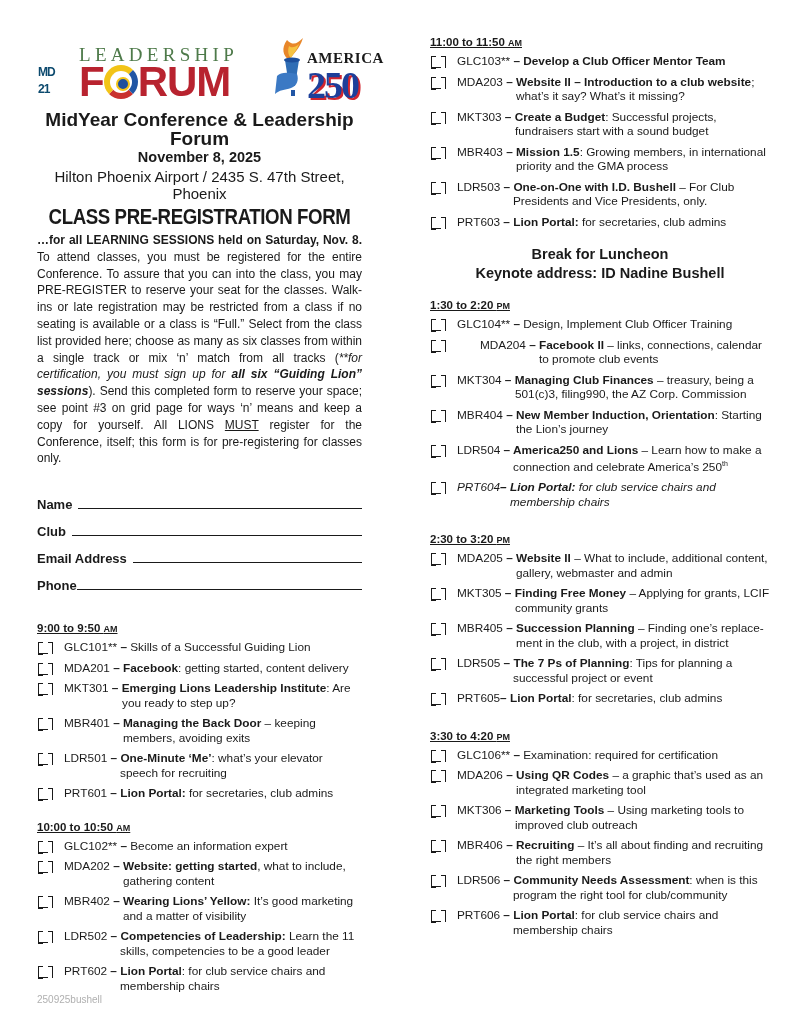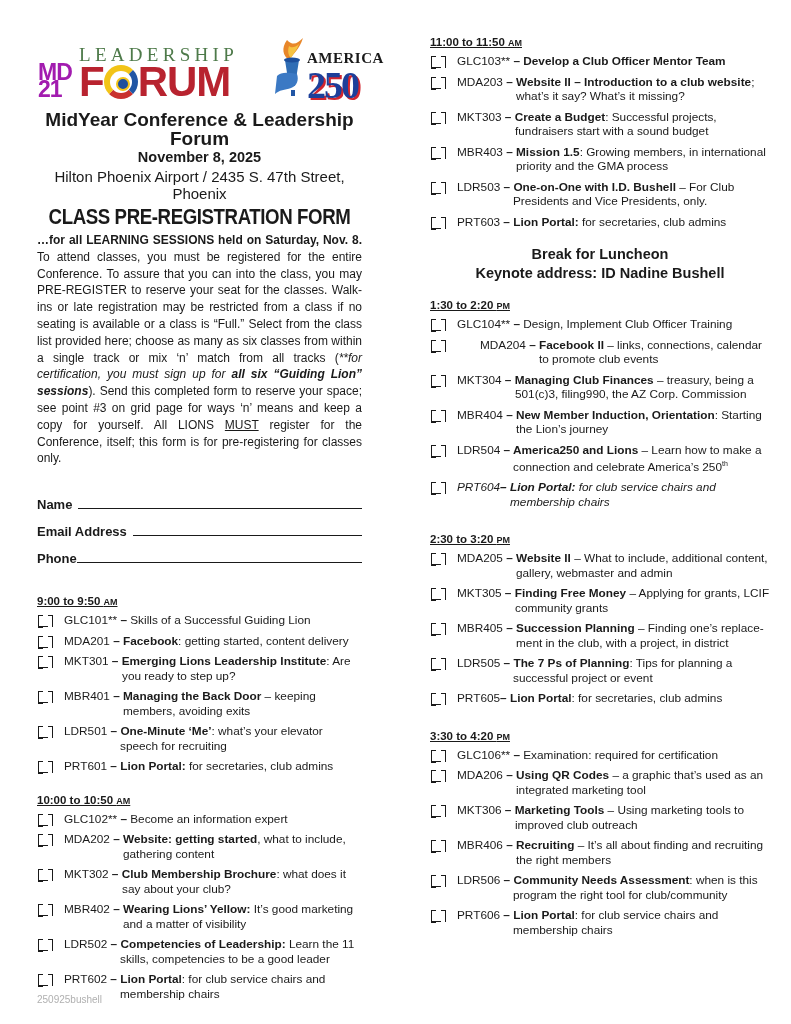--- a/index.html
+++ b/index.html
@@ -4,21 +4,21 @@
 <style>
   * { box-sizing: border-box; margin: 0; padding: 0; }
   html, body { width: 791px; height: 1024px; background: #ffffff; overflow: hidden; }
   body { font-family: "Liberation Sans", "DejaVu Sans", sans-serif; color: #1a1a1a; position: relative; }
 
   .col-left { position: absolute; left: 37px; top: 30px; width: 325px; }
   .col-right { position: absolute; left: 430px; top: 34px; width: 340px; }
 
   
   .logo { position: relative; height: 76px; width: 340px; margin-left: -2px; }
-  .logo .md21 { position: absolute; left: 3px; top: 34px; font-family: "Liberation Sans", sans-serif; font-weight: 900; color: #a21caf; font-size: 23px; line-height: 17px; letter-spacing: -1px; }
+  .logo .md21 { position: absolute; left: 3px; top: 34px; font-family: "Liberation Sans", sans-serif; font-weight: 900; color: #0c4a6e; font-size: 12px; line-height: 17px; letter-spacing: -1px; }
   .logo .leadership { position: absolute; left: 44px; top: 14px; font-family: "Liberation Serif", serif; color: #4e7a4a; font-size: 19px; letter-spacing: 4.3px; }
   .logo .forum { position: absolute; left: 44px; top: 31px; font-family: "Liberation Sans", sans-serif; font-weight: 900; color: #b8232f; font-size: 42px; line-height: 42px; letter-spacing: -1px; }
   .logo .forum .o-ring { display: inline-block; width: 34px; height: 34px; border-radius: 50%; border: 6px solid #f2c417; border-right-color: #2156a5; border-bottom-color: #c9312e; vertical-align: -3px; position: relative; background: #fff; }
   .logo .forum .o-ring::after { content: ""; position: absolute; left: 6px; top: 6px; width: 10px; height: 10px; border-radius: 50%; background: #1d4f9c; border: 2px solid #f2c417; }
   .logo .torch { position: absolute; left: 238px; top: 6px; width: 36px; height: 66px; }
   .logo .america { position: absolute; left: 272px; top: 20px; font-family: "Liberation Serif", serif; font-weight: bold; font-size: 15px; color: #1a1a1a; letter-spacing: 0.5px; }
   .logo .a250 { position: absolute; left: 272px; top: 36px; font-family: "Liberation Serif", serif; font-weight: bold; font-size: 38px; line-height: 38px; color: #1d3f9a; letter-spacing: -2px; text-shadow: 2px 2px 0 #d2262f; }
 
   .sub1 { text-align: center; font-weight: bold; font-size: 19px; margin-top: 4px; line-height: 19px; }
   .sub2 { text-align: center; font-weight: bold; font-size: 14.5px; line-height: 19px; }
@@ -82,20 +82,24 @@
   <div class="form-title">CLASS PRE-REGISTRATION FORM</div>
 
   <p class="intro"><b>…for all LEARNING SESSIONS held on Saturday, Nov. 8.</b><span> To attend classes, you must be registered for the entire Conference. To assure that you can into the class, you may PRE-REGISTER to reserve your seat for the classes. Walk-ins or late registration may be restricted from a class if no seating is available or a class is “Full.” Select from the class list provided here; choose as many as six classes from within a single track or mix ‘n’ match from all tracks (</span><i>**for certification, you must sign up for </i><b><i>all six “Guiding Lion” sessions</i></b><span>). Send this completed form to reserve your space;  see point #3 on grid page for ways ‘n’ means and keep a copy for yourself.  All LIONS </span><u>MUST</u><span> register for the Conference, itself;  this form is for pre-registering for classes only.</span></p>
 
   <div class="fields">
     <div class="field-row">
       <span class="flabel">Name</span>
       <input class="fline" type="text" value="" style="">
     </div>
     <div class="field-row">
+      <span class="flabel">Club</span>
+      <input class="fline" type="text" value="" style="">
+    </div>
+    <div class="field-row">
       <span class="flabel">Email Address</span>
       <input class="fline" type="text" value="" style="">
     </div>
     <div class="field-row">
       <span class="flabel" style="padding-right:0">Phone</span>
       <input class="fline" type="text" value="" style="">
     </div>
   </div>
 
   <div class="session" style="margin-top:27px">
@@ -143,26 +147,20 @@
         <span class="box">
           <span class="under"></span>
         </span>
         <span class="body" style="padding-left: 66px; text-indent: -66px;"><span class="code">GLC102**</span><span class="bold"> – </span><span>Become an information expert</span></span>
       </div>
       <div class="class-item">
         <span class="box">
           <span class="under"></span>
         </span>
         <span class="body" style="padding-left: 59px; text-indent: -59px;"><span class="code">MDA202</span><span class="bold"> – </span><span class="bold">Website: getting started</span><span>, what to include, gathering content</span></span>
-      </div>
-      <div class="class-item">
-        <span class="box">
-          <span class="under"></span>
-        </span>
-        <span class="body" style="padding-left: 58px; text-indent: -58px;"><span class="code">MKT302</span><span class="bold"> – </span><span class="bold">Club Membership Brochure</span><span>: what does it say about your club?</span></span>
       </div>
       <div class="class-item">
         <span class="box">
           <span class="under"></span>
         </span>
         <span class="body" style="padding-left: 59px; text-indent: -59px;"><span class="code">MBR402</span><span class="bold"> – </span><span class="bold">Wearing Lions’ Yellow:</span><span> It’s good marketing and a matter of visibility</span></span>
       </div>
       <div class="class-item">
         <span class="box">
           <span class="under"></span>

